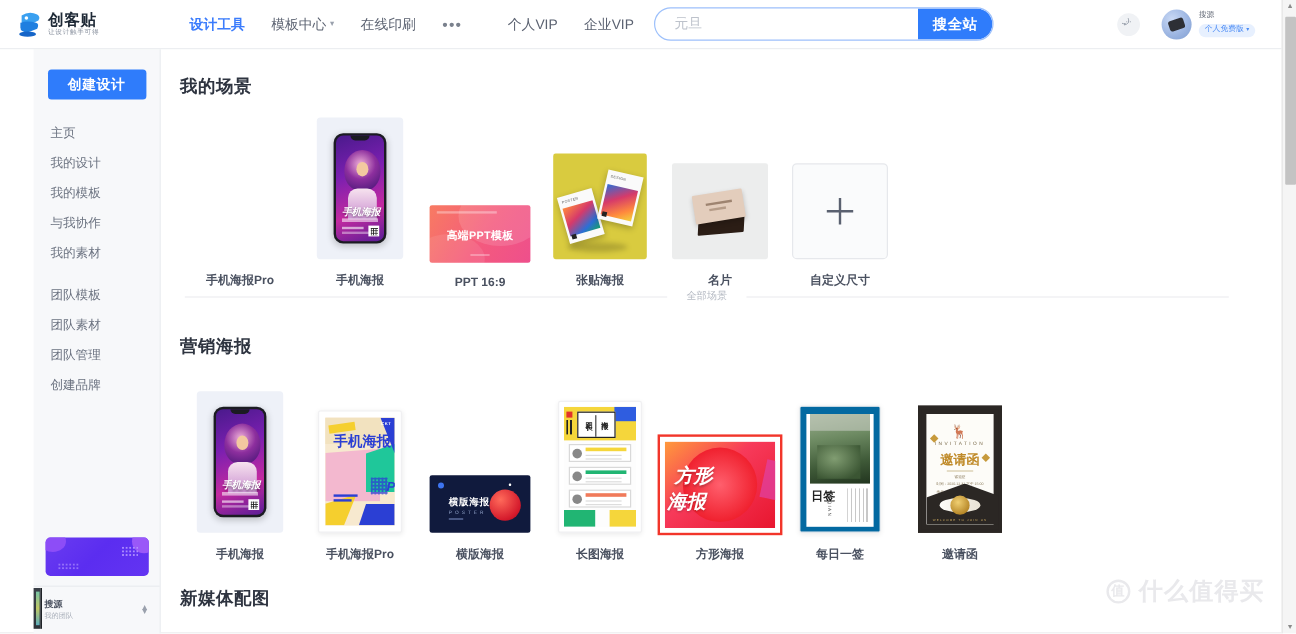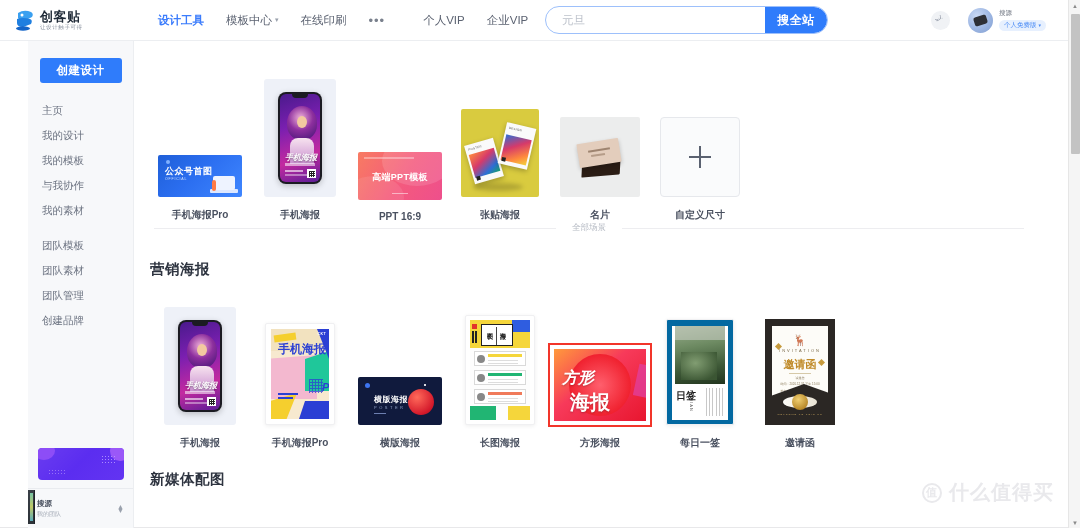--- a/index.html
+++ b/index.html
@@ -280,21 +280,21 @@
   .t-long .hd3{position:absolute;left:13px;top:1.5px;width:34px;height:3.5px;background:#f07a5a;}
   .t-long .av{position:absolute;left:2px;top:2.5px;width:8px;height:8px;border-radius:50%;background:#888;}
   .t-long .ln{position:absolute;left:13px;width:30px;height:1px;background:#ddd;}
 
   .t-sq{width:100px;height:80px;border:4px solid #fff;outline:2px solid #f2352a;position:relative;overflow:hidden;
     background:linear-gradient(140deg,#ff9a3c 0%,#f73a5a 42%,#e8162f 100%);}
   .t-sq .circ{position:absolute;left:50%;top:50%;transform:translate(-50%,-50%);width:62px;height:62px;border-radius:50%;
     background:radial-gradient(circle,#ff5f6d 0%,#f0212f 70%);}
   .t-sq .pk{position:absolute;right:-6px;top:16px;width:16px;height:32px;background:#e040a0;opacity:.75;transform:rotate(12deg);}
   .t-sq .t1{position:absolute;left:8px;top:19px;color:#fff;font-size:16px;font-weight:bold;font-style:italic;text-shadow:0 1px 2px rgba(0,0,0,.25);}
-  .t-sq .t2{position:absolute;left:16px;top:40px;color:#fff;font-size:20px;font-weight:bold;text-shadow:0 1px 2px rgba(0,0,0,.25);}
+  .t-sq .t2{position:absolute;left:2px;top:40px;color:#fff;font-size:16px;font-weight:bold;font-style:italic;text-shadow:0 1px 2px rgba(0,0,0,.25);}
 
   .t-daybg{width:68px;height:106px;background:#0369a1;border:1px solid #f0f0f2;border-radius:2px;
     display:flex;align-items:flex-start;justify-content:center;box-shadow:0 1px 4px rgba(0,0,0,.07);padding-top:6px;}
   .t-day{width:56px;height:94px;position:relative;background:#fff;}
   .t-day .ph{position:absolute;left:3px;top:0;width:50px;height:58px;
     background:linear-gradient(170deg,#9aaf8e 0%,#6d8a62 35%,#3f5a38 70%,#22351f 100%);}
   .t-day .ph:after{content:"";position:absolute;left:0;top:0;width:50px;height:14px;background:rgba(200,205,195,.6);}
   .t-day .ph:before{content:"";position:absolute;left:6px;top:26px;width:36px;height:28px;
     background:radial-gradient(ellipse at 40% 40%,#87a377,#3c5734 80%);opacity:.9;}
   .t-day .tt{position:absolute;left:4px;top:64px;color:#1f1f1f;font-size:10px;font-weight:bold;line-height:11px;}
@@ -454,34 +454,25 @@
         <span>▼</span>
       </div>
     </div>
 
     <div class="edge-strip"></div>
   </div>
 
   <div class="main">
     <div class="content">
 
+      <div class="section-title">我的场景</div>
 
       <div class="grid">
 
         <div class="card">
-          <div class="thumb-box">
-            <div class="t-wx">
-              <span class="dot"></span>
-              <span class="ttl">公众号首图</span>
-              <span class="sub">OFFICIAL</span>
-              <span class="pc2"></span>
-              <span class="pc"></span>
-              <span class="man"></span>
-            </div>
-          </div>
           <div class="card-label">手机海报Pro</div>
         </div>
 
         <div class="card">
           <div class="thumb-box">
             <div class="t-phonebg">
               <div class="t-phone">
                 <div class="scr">
                   <span class="hair"></span>
                   <span class="face"></span>

